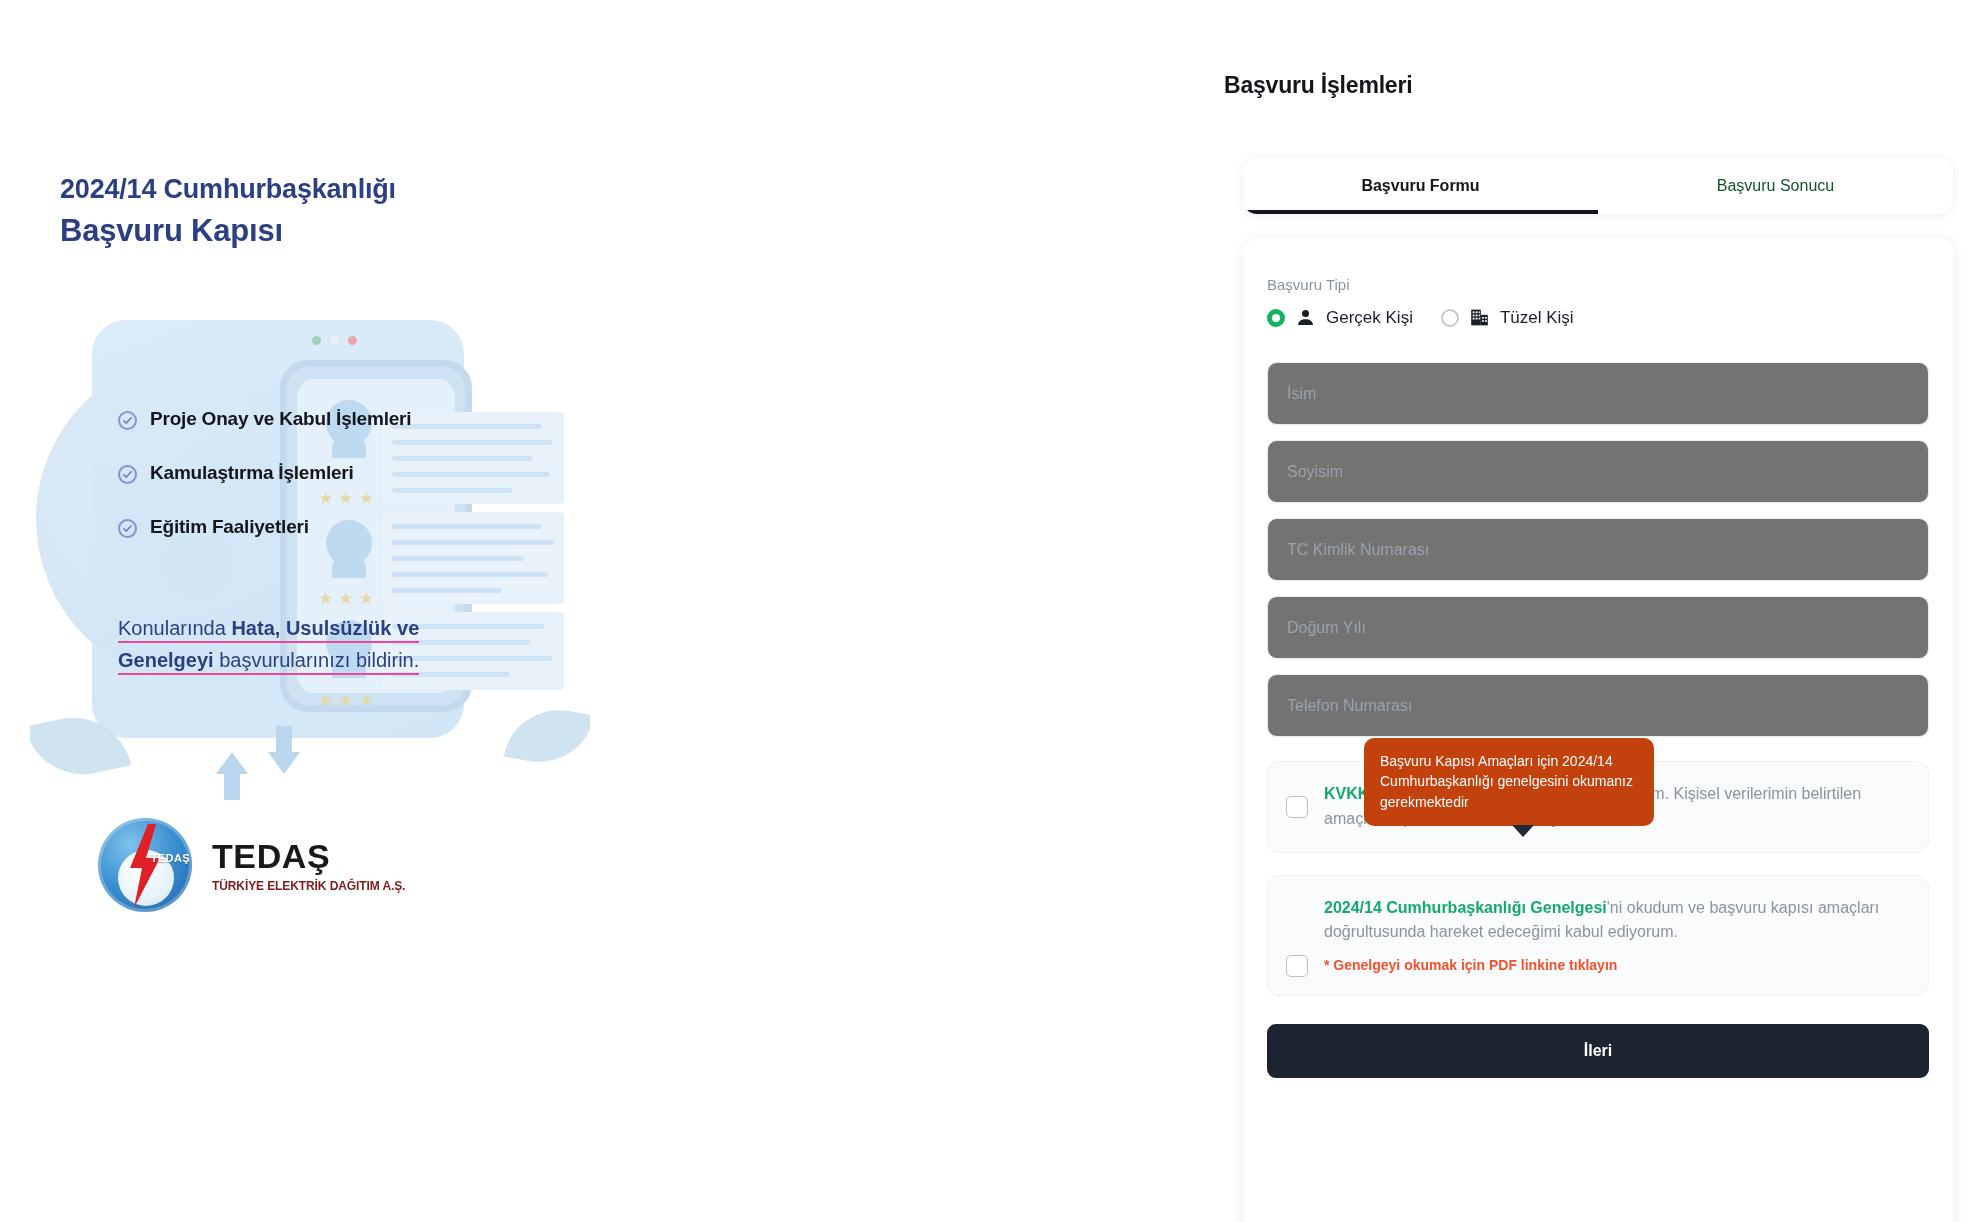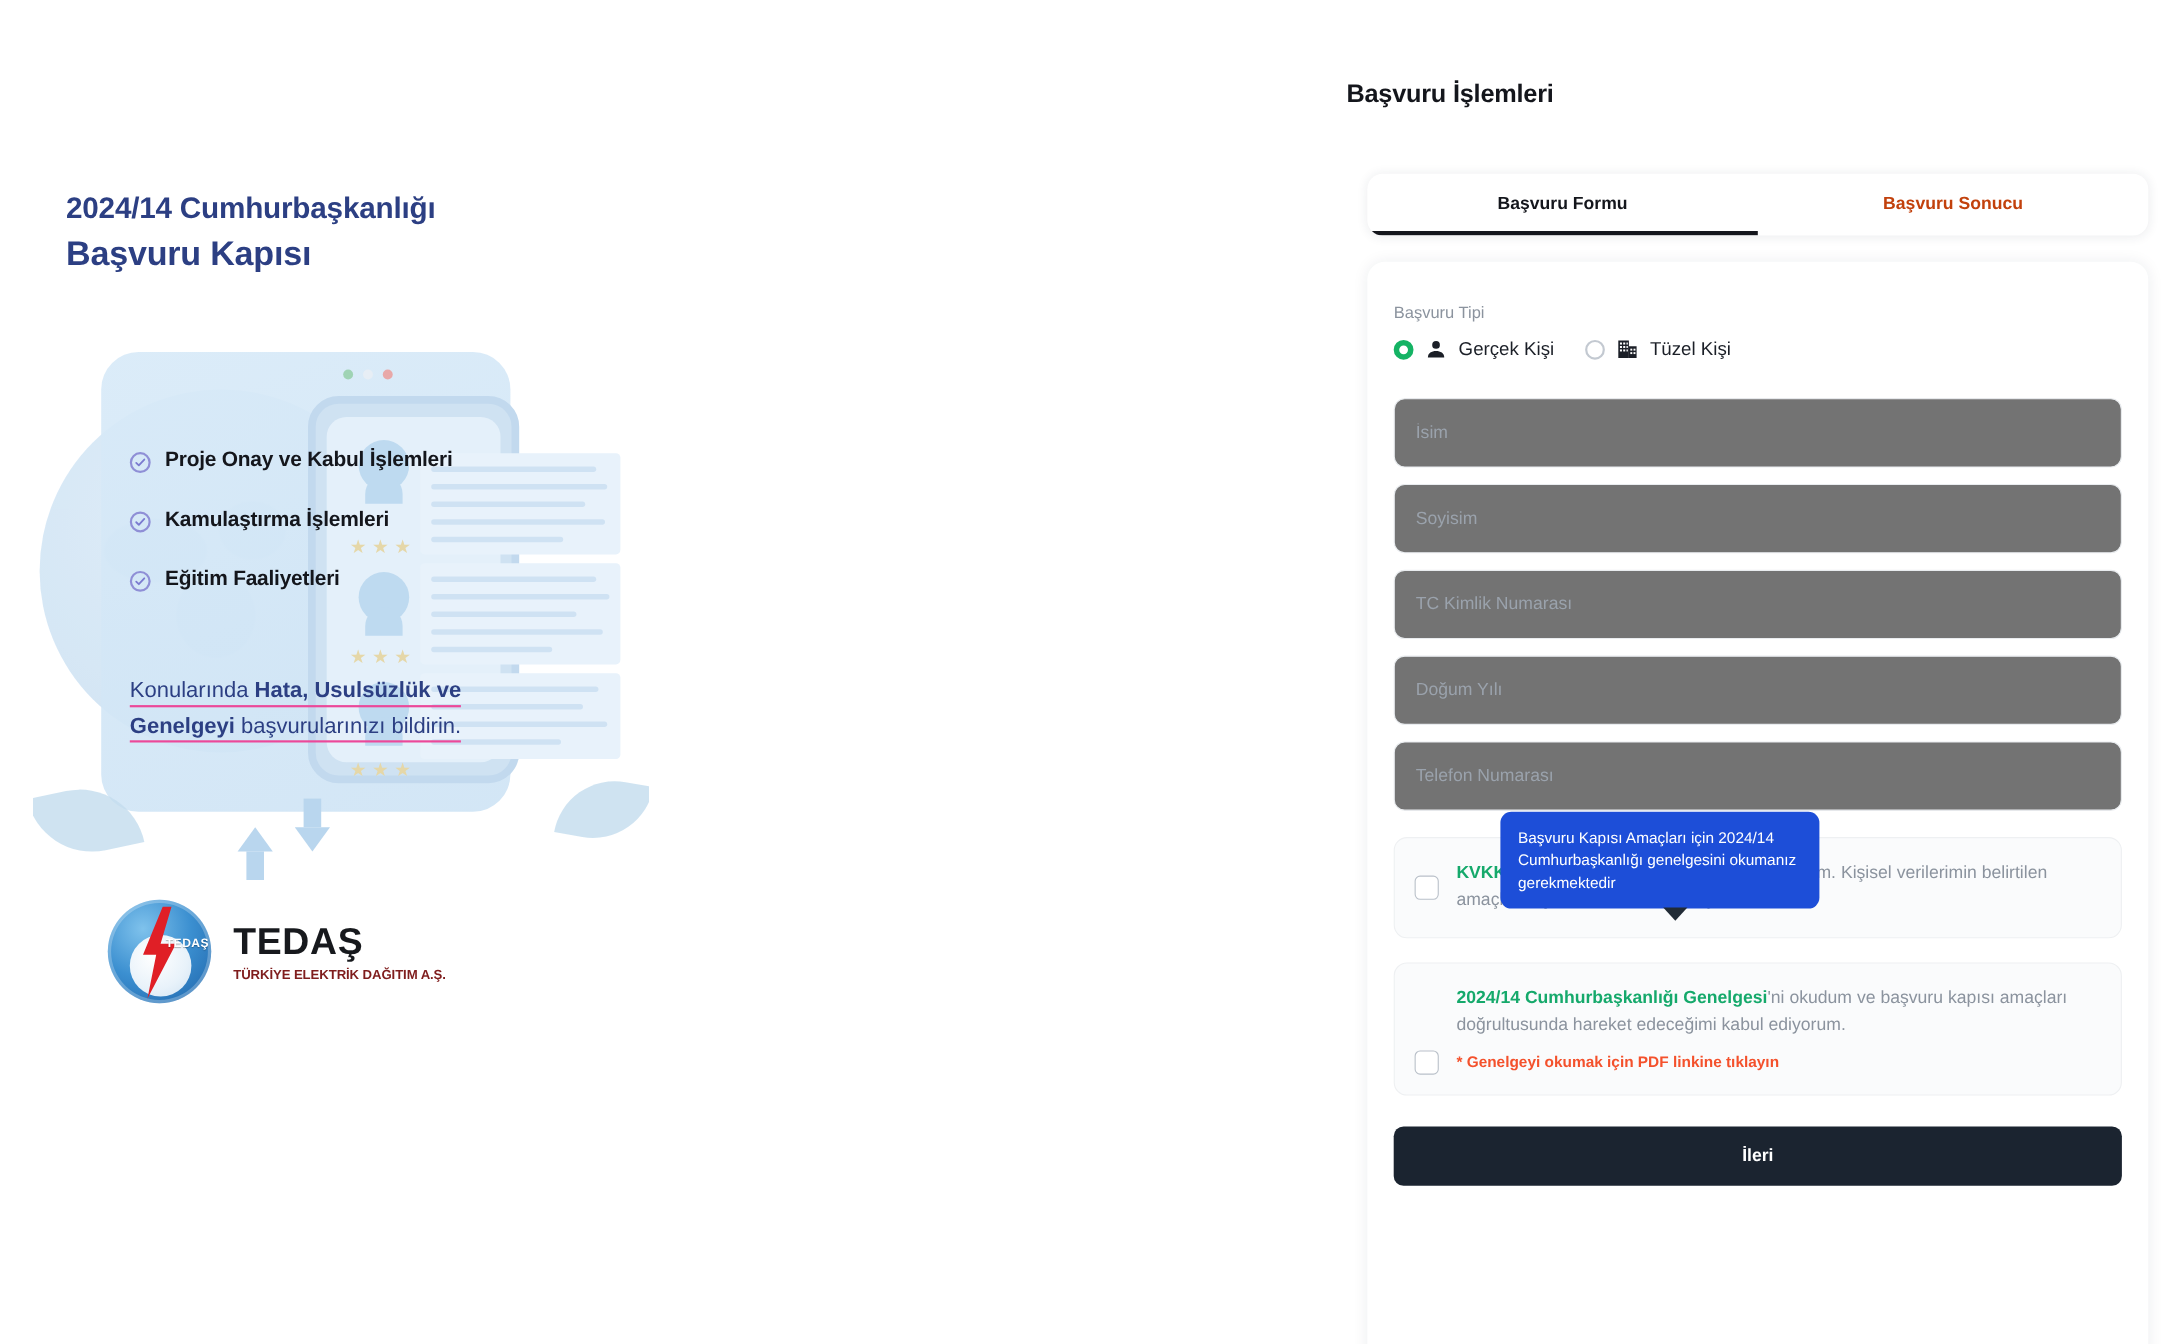--- a/index.html
+++ b/index.html
@@ -346,25 +346,24 @@
     box-shadow: 0 1px 10px rgba(28,40,64,.09);
     display: flex;
     overflow: hidden;
   }
   .tab {
     flex: 1 1 0;
     display: flex;
     align-items: center;
     justify-content: center;
     font-size: 16px;
-    color: #c2410c;
+    color: #14532d;
     position: relative;
     cursor: pointer;
     user-select: none;
-    font-weight: bold;
   }
   .tab.active {
     color: #14161c;
     font-weight: bold;
   }
   .tab.active::after {
     content: "";
     position: absolute;
     left: 0; right: 0; bottom: 0;
     height: 4px;
@@ -476,21 +475,21 @@
     color: #f4512c;
     font-size: 14px;
     font-weight: bold;
   }
 
   .tooltip {
     position: absolute;
     left: 96px;
     top: -24px;
     width: 290px;
-    background: #1d4ed8;
+    background: #c2410c;
     color: #ffffff;
     font-size: 14px;
     line-height: 1.45;
     border-radius: 10px;
     padding: 13px 16px 14px 16px;
     z-index: 30;
   }
   .tooltip::after {
     content: "";
     position: absolute;

